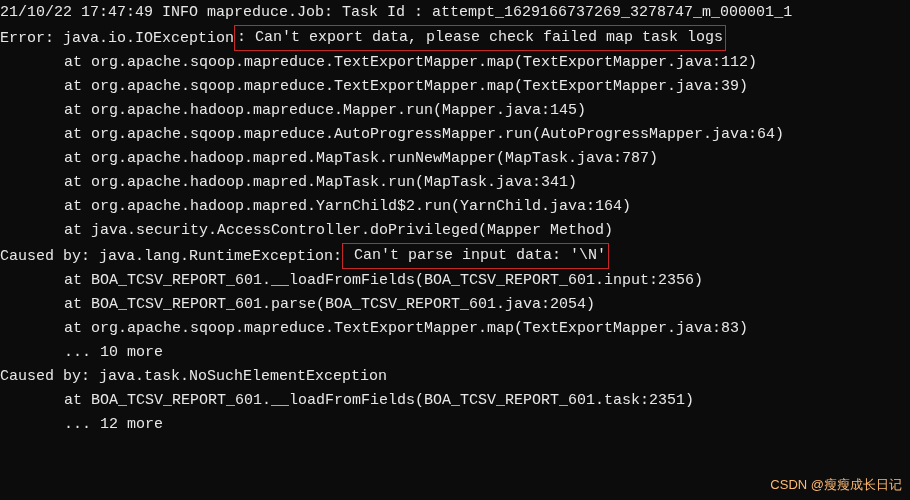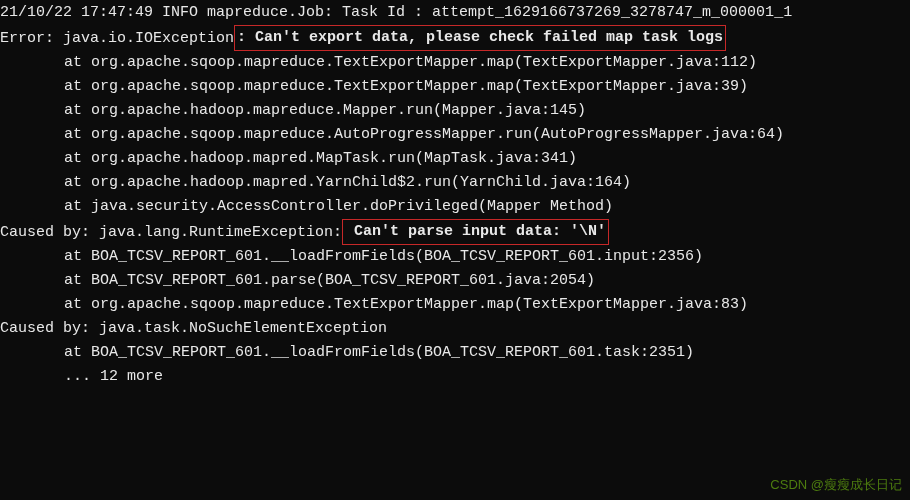--- a/index.html
+++ b/index.html
@@ -19,58 +19,59 @@
       white-space: pre;
       display: block;
     }
     .indent {
       padding-left: 64px;
     }
     .hl-box {
       border: 1.5px solid #c62828;
       padding: 0 2px;
       display: inline-block;
-      font-weight: bold;
     }
     .l1 { display: flex; align-items: flex-end; }
     .l1 .pre { flex: none; }
     .watermark {
       position: absolute;
       bottom: 4px;
       right: 8px;
-      color: #4d7c0f;
+      color: #fdba74;
       font-size: 13px;
       font-family: sans-serif;
     }
   </style>
 </head>
 <body>
 
 <div>
   <span class="log-line">21/10/22 17:47:49 INFO mapreduce.Job: Task Id : attempt_1629166737269_3278747_m_000001_1</span>
 
   <div class="log-line l1">
     <span class="pre">Error: java.io.IOException</span><span class="hl-box">: Can't export data, please check failed map task logs</span>
   </div>
 
   <span class="log-line indent">at org.apache.sqoop.mapreduce.TextExportMapper.map(TextExportMapper.java:112)</span>
   <span class="log-line indent">at org.apache.sqoop.mapreduce.TextExportMapper.map(TextExportMapper.java:39)</span>
   <span class="log-line indent">at org.apache.hadoop.mapreduce.Mapper.run(Mapper.java:145)</span>
   <span class="log-line indent">at org.apache.sqoop.mapreduce.AutoProgressMapper.run(AutoProgressMapper.java:64)</span>
+  <span class="log-line indent">at org.apache.hadoop.mapred.MapTask.runNewMapper(MapTask.java:787)</span>
   <span class="log-line indent">at org.apache.hadoop.mapred.MapTask.run(MapTask.java:341)</span>
   <span class="log-line indent">at org.apache.hadoop.mapred.YarnChild$2.run(YarnChild.java:164)</span>
   <span class="log-line indent">at java.security.AccessController.doPrivileged(Mapper Method)</span>
 
   <div class="log-line l1">
     <span class="pre">Caused by: java.lang.RuntimeException:</span><span class="hl-box"> Can't parse input data: '\N'</span>
   </div>
 
   <span class="log-line indent">at BOA_TCSV_REPORT_601.__loadFromFields(BOA_TCSV_REPORT_601.input:2356)</span>
   <span class="log-line indent">at BOA_TCSV_REPORT_601.parse(BOA_TCSV_REPORT_601.java:2054)</span>
   <span class="log-line indent">at org.apache.sqoop.mapreduce.TextExportMapper.map(TextExportMapper.java:83)</span>
+  <span class="log-line indent">... 10 more</span>
 
   <span class="log-line">Caused by: java.task.NoSuchElementException</span>
 
   <span class="log-line indent">at BOA_TCSV_REPORT_601.__loadFromFields(BOA_TCSV_REPORT_601.task:2351)</span>
   <span class="log-line indent">... 12 more</span>
 </div>
 
 <div class="watermark">CSDN @瘦瘦成长日记</div>
 
 </body></html>

